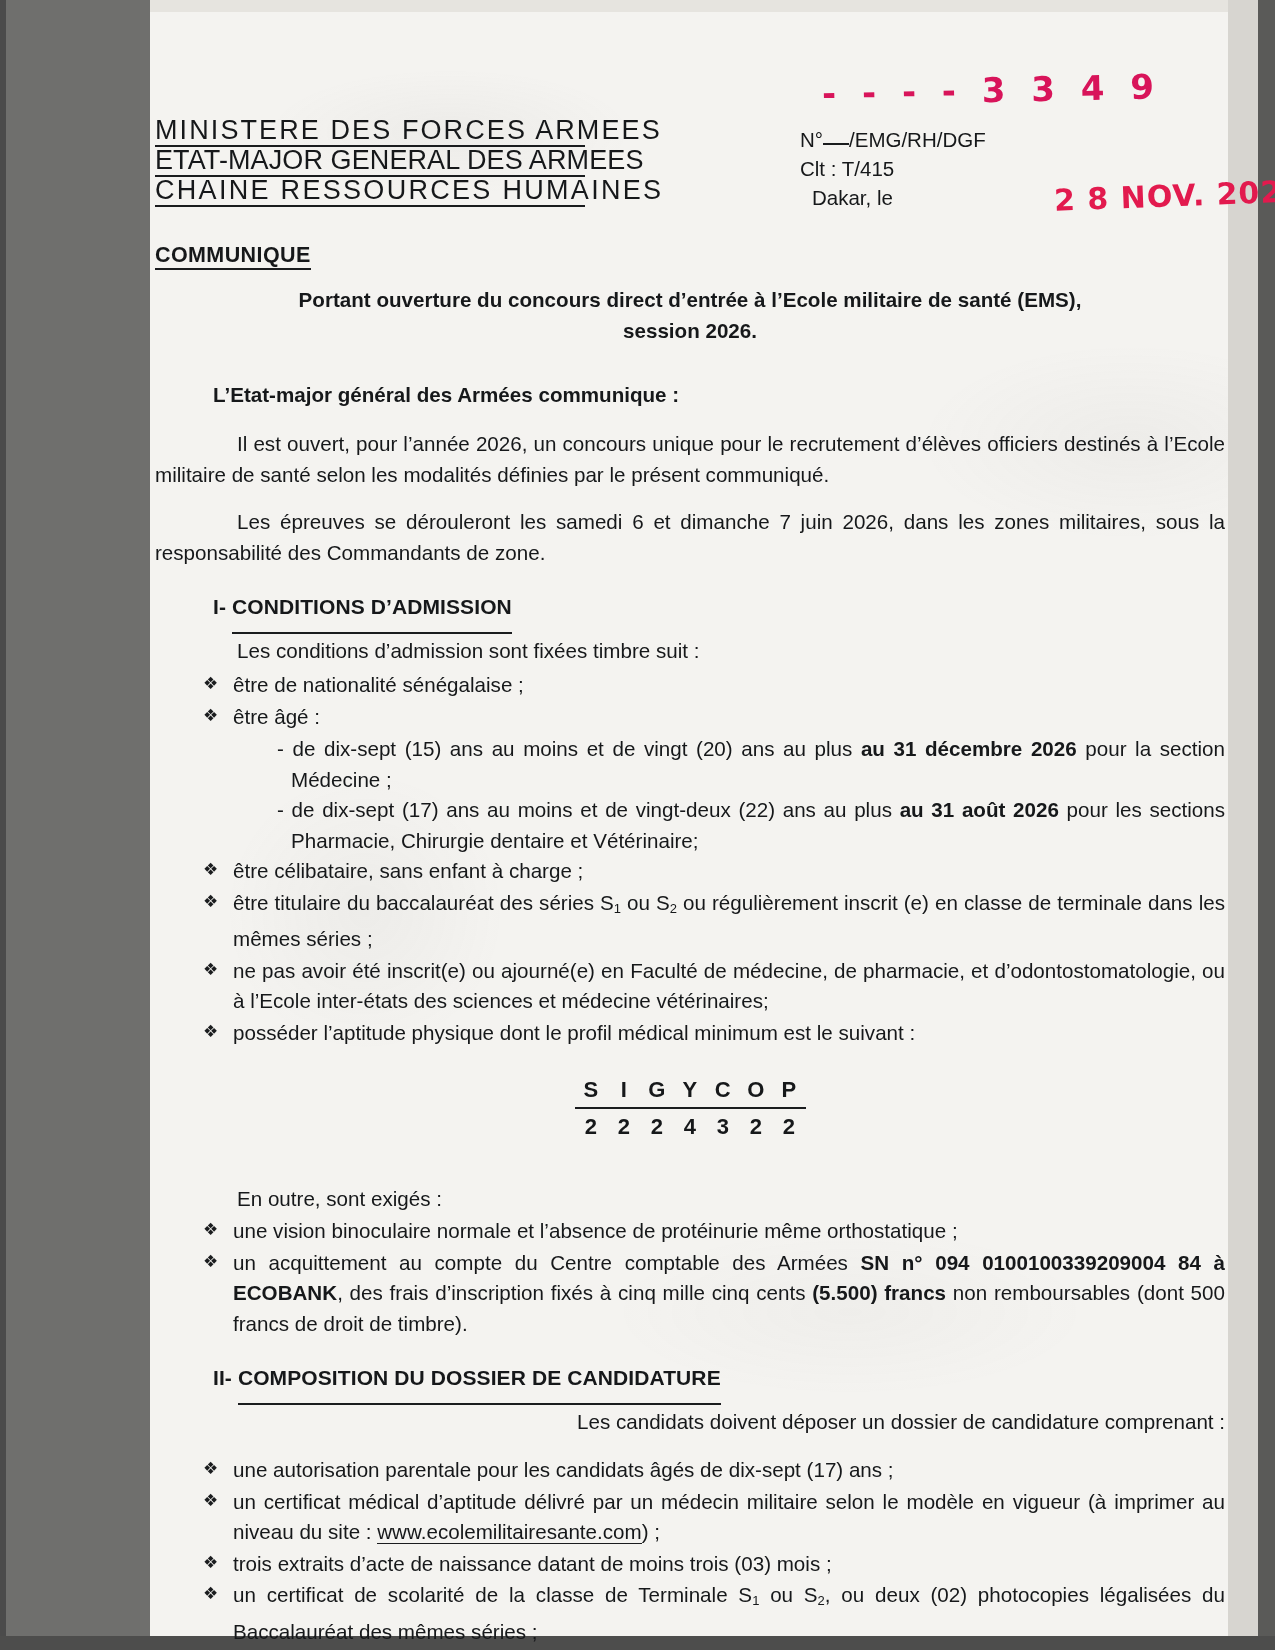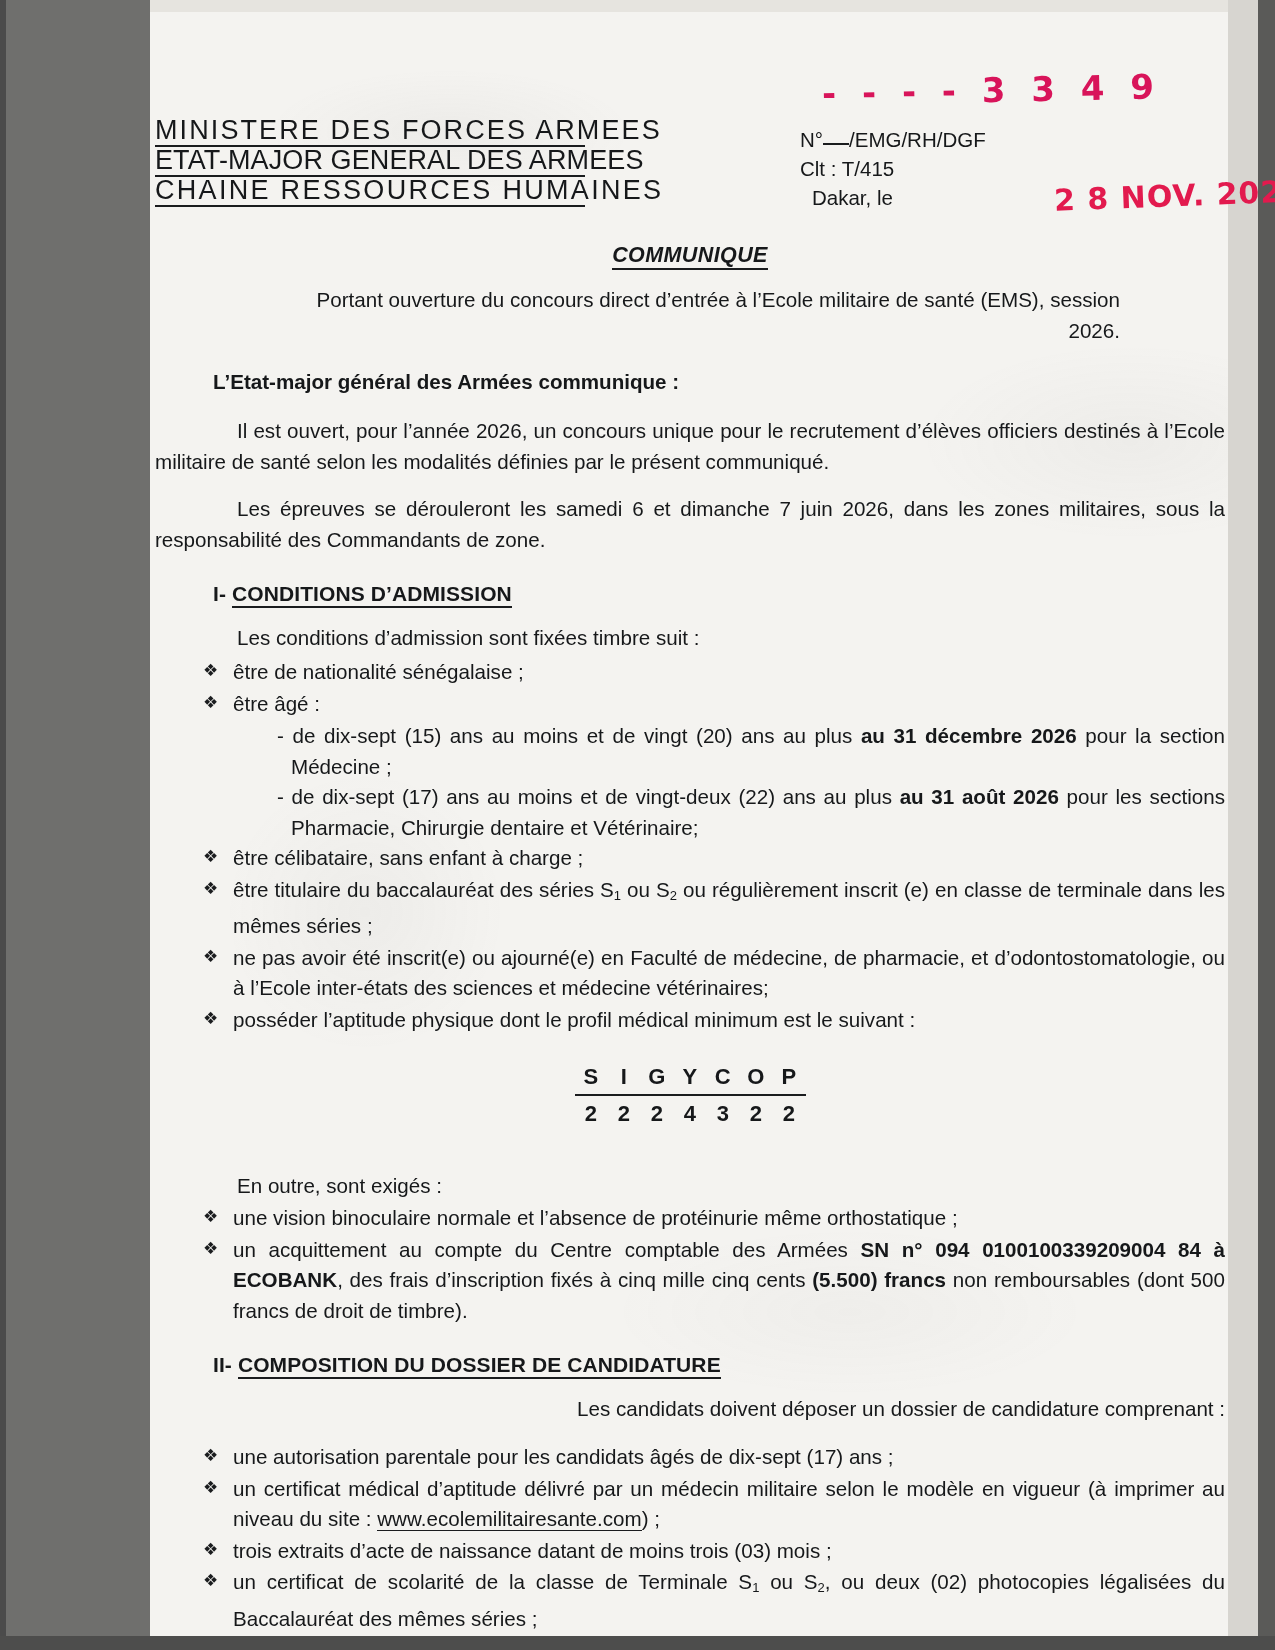--- a/index.html
+++ b/index.html
@@ -144,57 +144,56 @@
   
   .body-text {
     position: absolute;
     left: 5px;
     top: 208px;
     width: 1070px;
     font-size: 20.6px;
     line-height: 30px;
   }
   .doc-title {
-    text-align: center;
     font-weight: 700;
     font-size: 21.5px;
     letter-spacing: .4px;
     margin: 20px 0 14px 0;
-    font-style: italic;
   }
   .doc-title span {
     border-bottom: 2px solid #1a1c1e;
     padding-bottom: 1px;
   }
   .subtitle {
-    text-align: right;
-    margin: 0 auto 21px auto;
+    text-align: center;
+    margin: 0 auto 34px auto;
     width: 860px;
     line-height: 31px;
+    font-weight: bold;
   }
   .lead {
     font-weight: 700;
     margin: 0 0 18px 58px;
   }
   p.para {
     margin: 0 0 16px 0;
     text-align: justify;
     text-indent: 82px;
     line-height: 31px;
   }
   h2.section {
     font-weight: 700;
     font-size: 21px;
     margin: 24px 0 14px 58px;
     letter-spacing: .1px;
   }
   h2.section .num { }
   h2.section .u {
     border-bottom: 2px solid #1a1c1e;
-    padding-bottom: 1px;
+    padding-bottom: 14px;
   }
   .intro-line {
     margin: 0 0 4px 0;
     text-indent: 82px;
   }
   ul.diamond {
     list-style: none;
     margin: 0 0 2px 0;
     padding: 0;
   }

